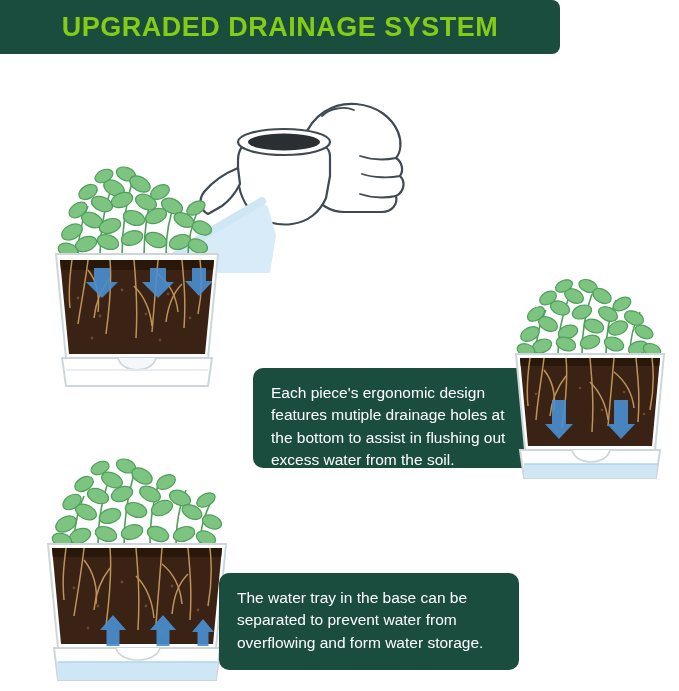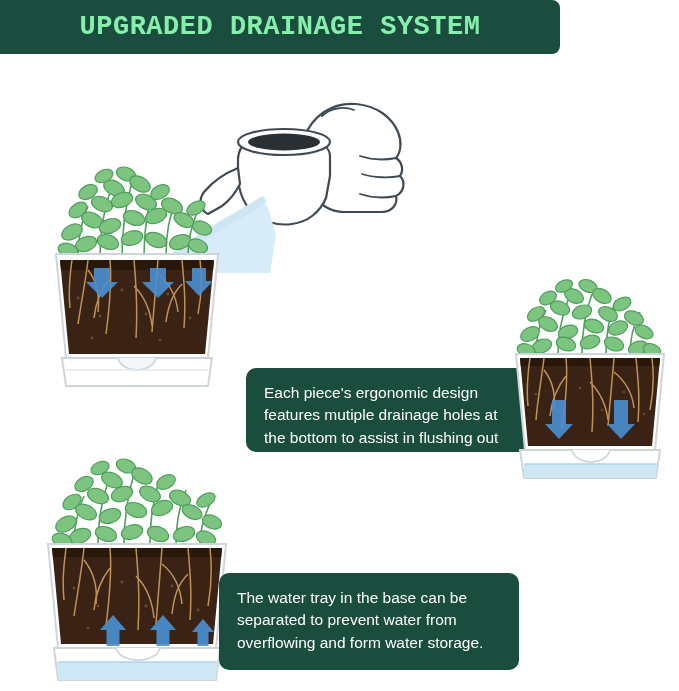--- a/index.html
+++ b/index.html
@@ -25,48 +25,47 @@
     top: 0;
     width: 560px;
     height: 54px;
     background: #1b4d3e;
     border-radius: 0 8px 8px 0;
     display: flex;
     align-items: center;
     justify-content: center;
   }
   .header-title {
-    color: #86efac;
+    color: #84cc16;
     font-size: 27px;
     font-weight: bold;
     letter-spacing: 0.5px;
     white-space: nowrap;
-    font-family: Liberation Mono, monospace;
   }
 
   
   .callout {
     position: absolute;
     background: #1b4d3e;
     border-radius: 10px;
     color: #ffffff;
     padding: 14px 18px;
     box-sizing: border-box;
   }
   .callout p {
     margin: 0;
     font-size: 15.5px;
     line-height: 1.45;
     color: #ffffff;
   }
   #callout-1 {
-    left: 246px;
+    left: 253px;
     top: 368px;
     width: 288px;
-    height: 84px;
+    height: 100px;
   }
   #callout-2 {
     left: 219px;
     top: 573px;
     width: 300px;
     height: 97px;
   }
 
   
   .planter {

